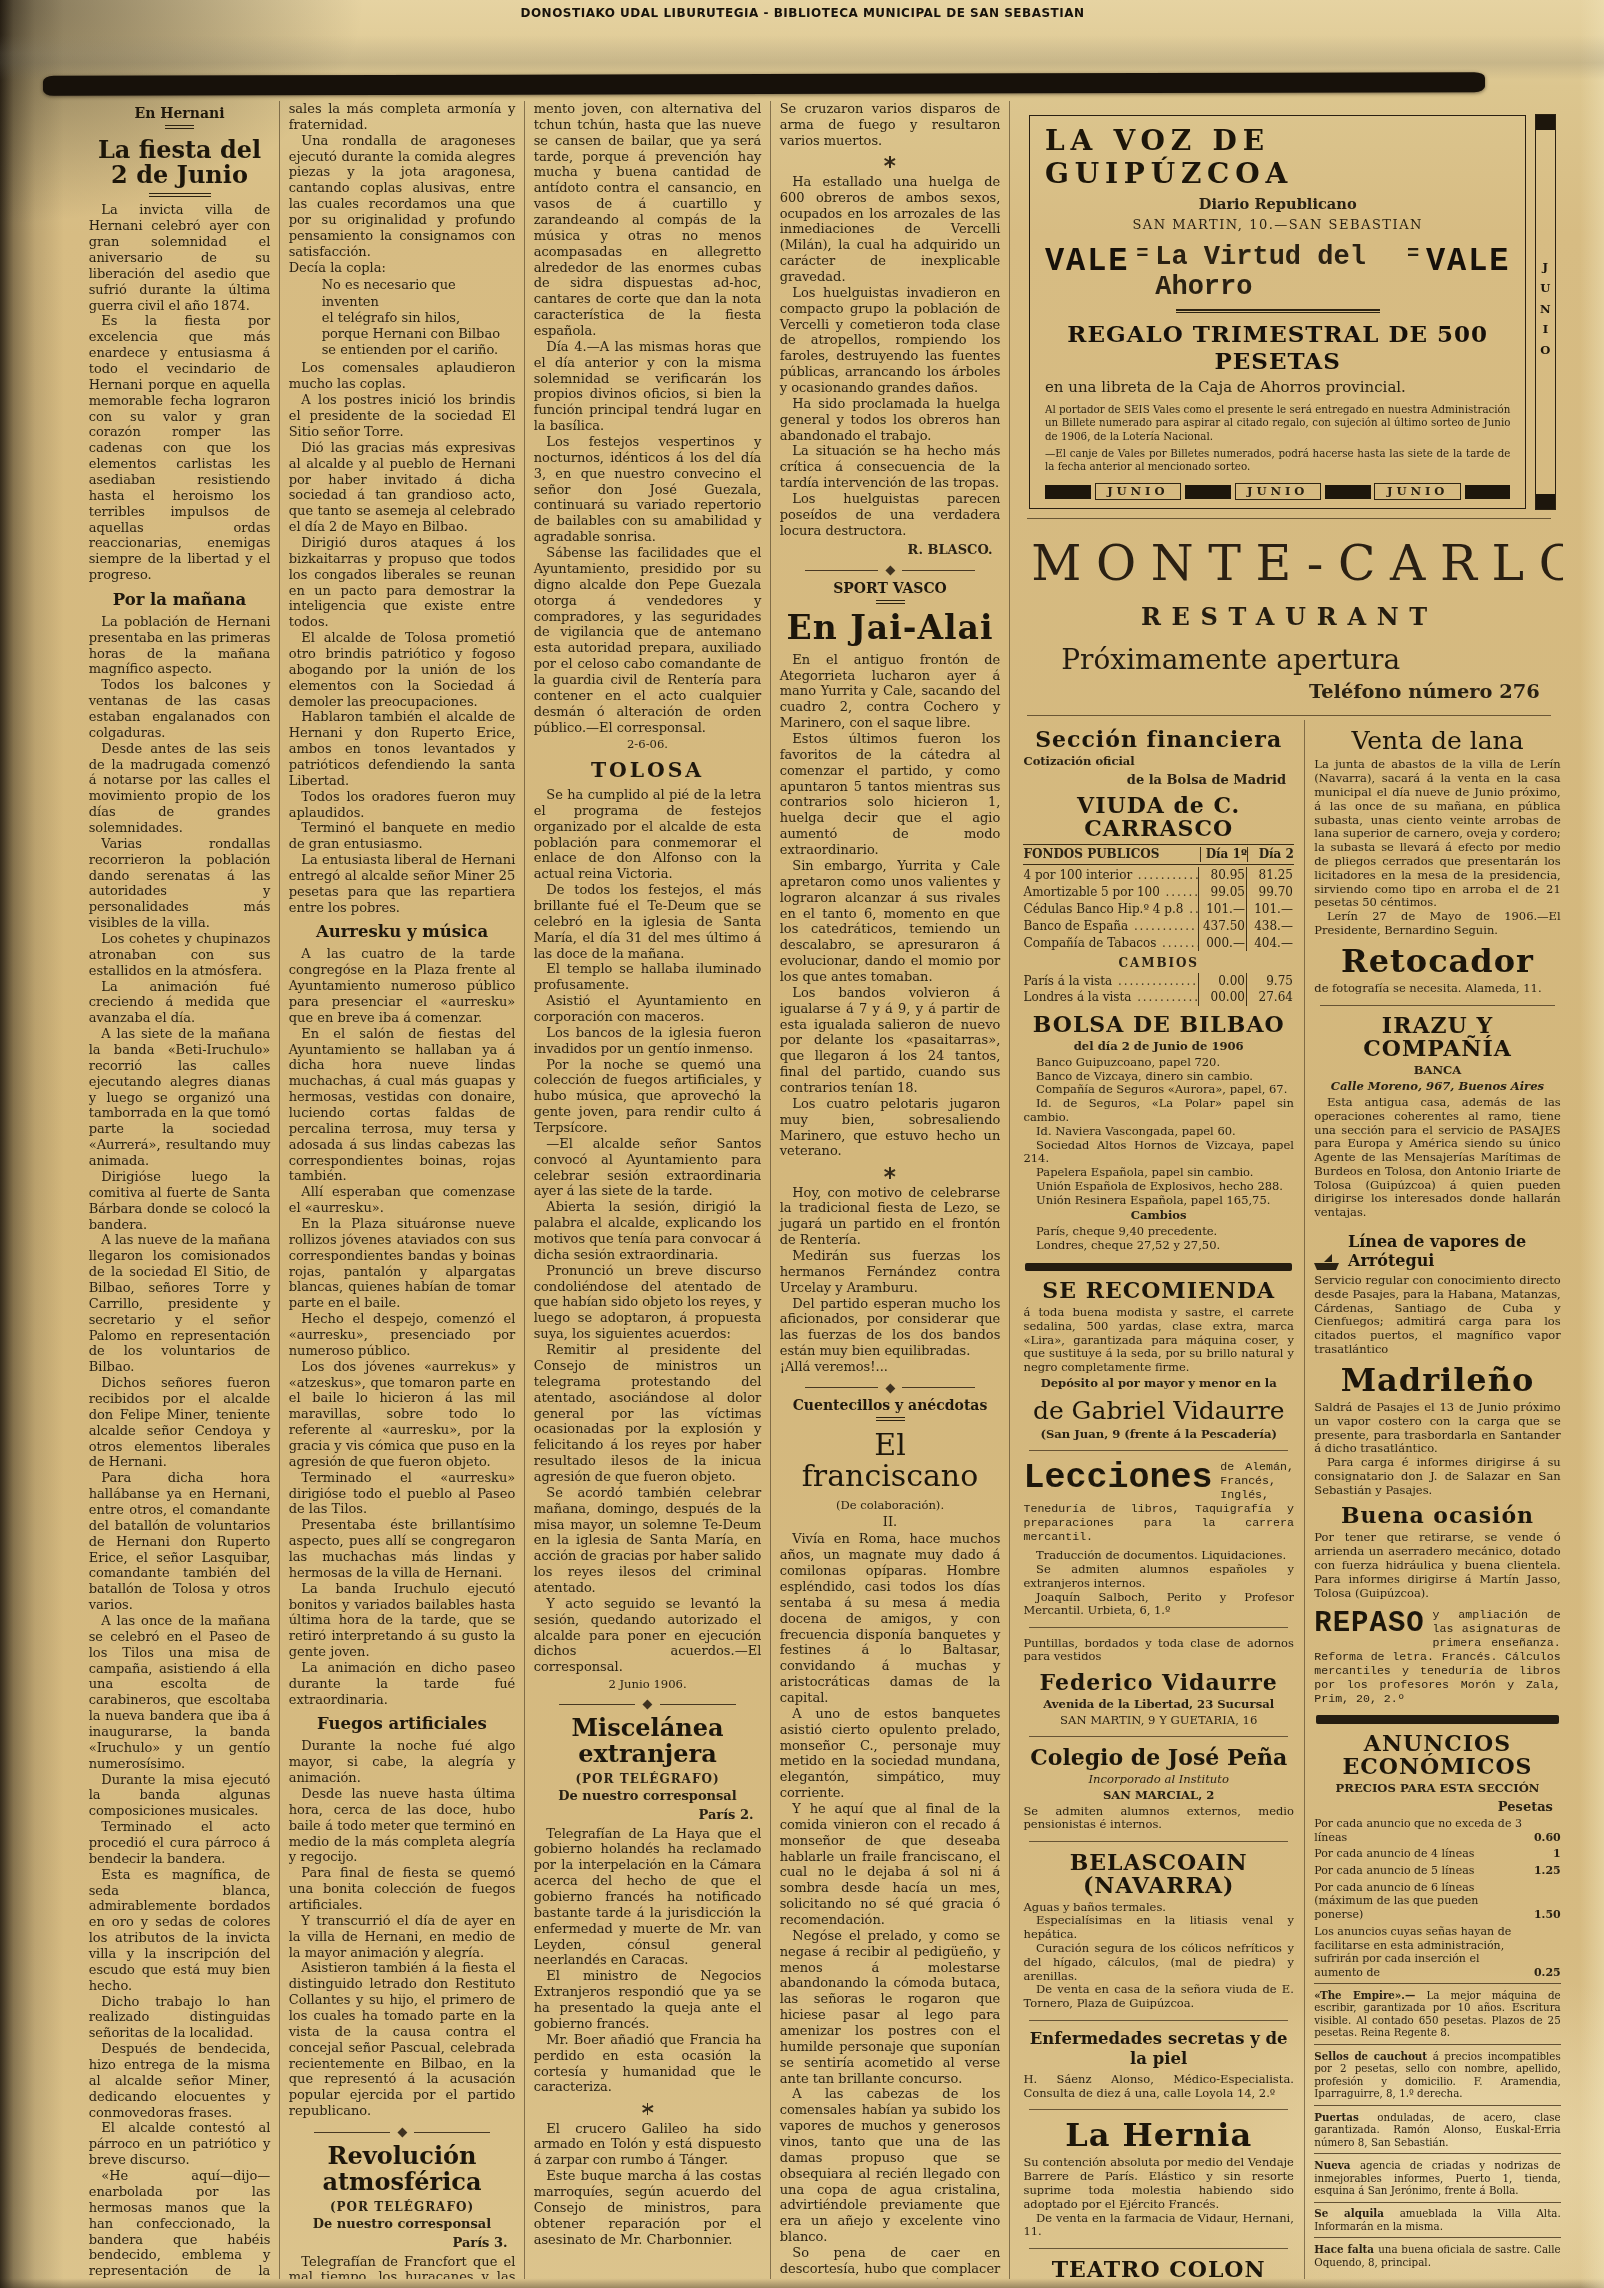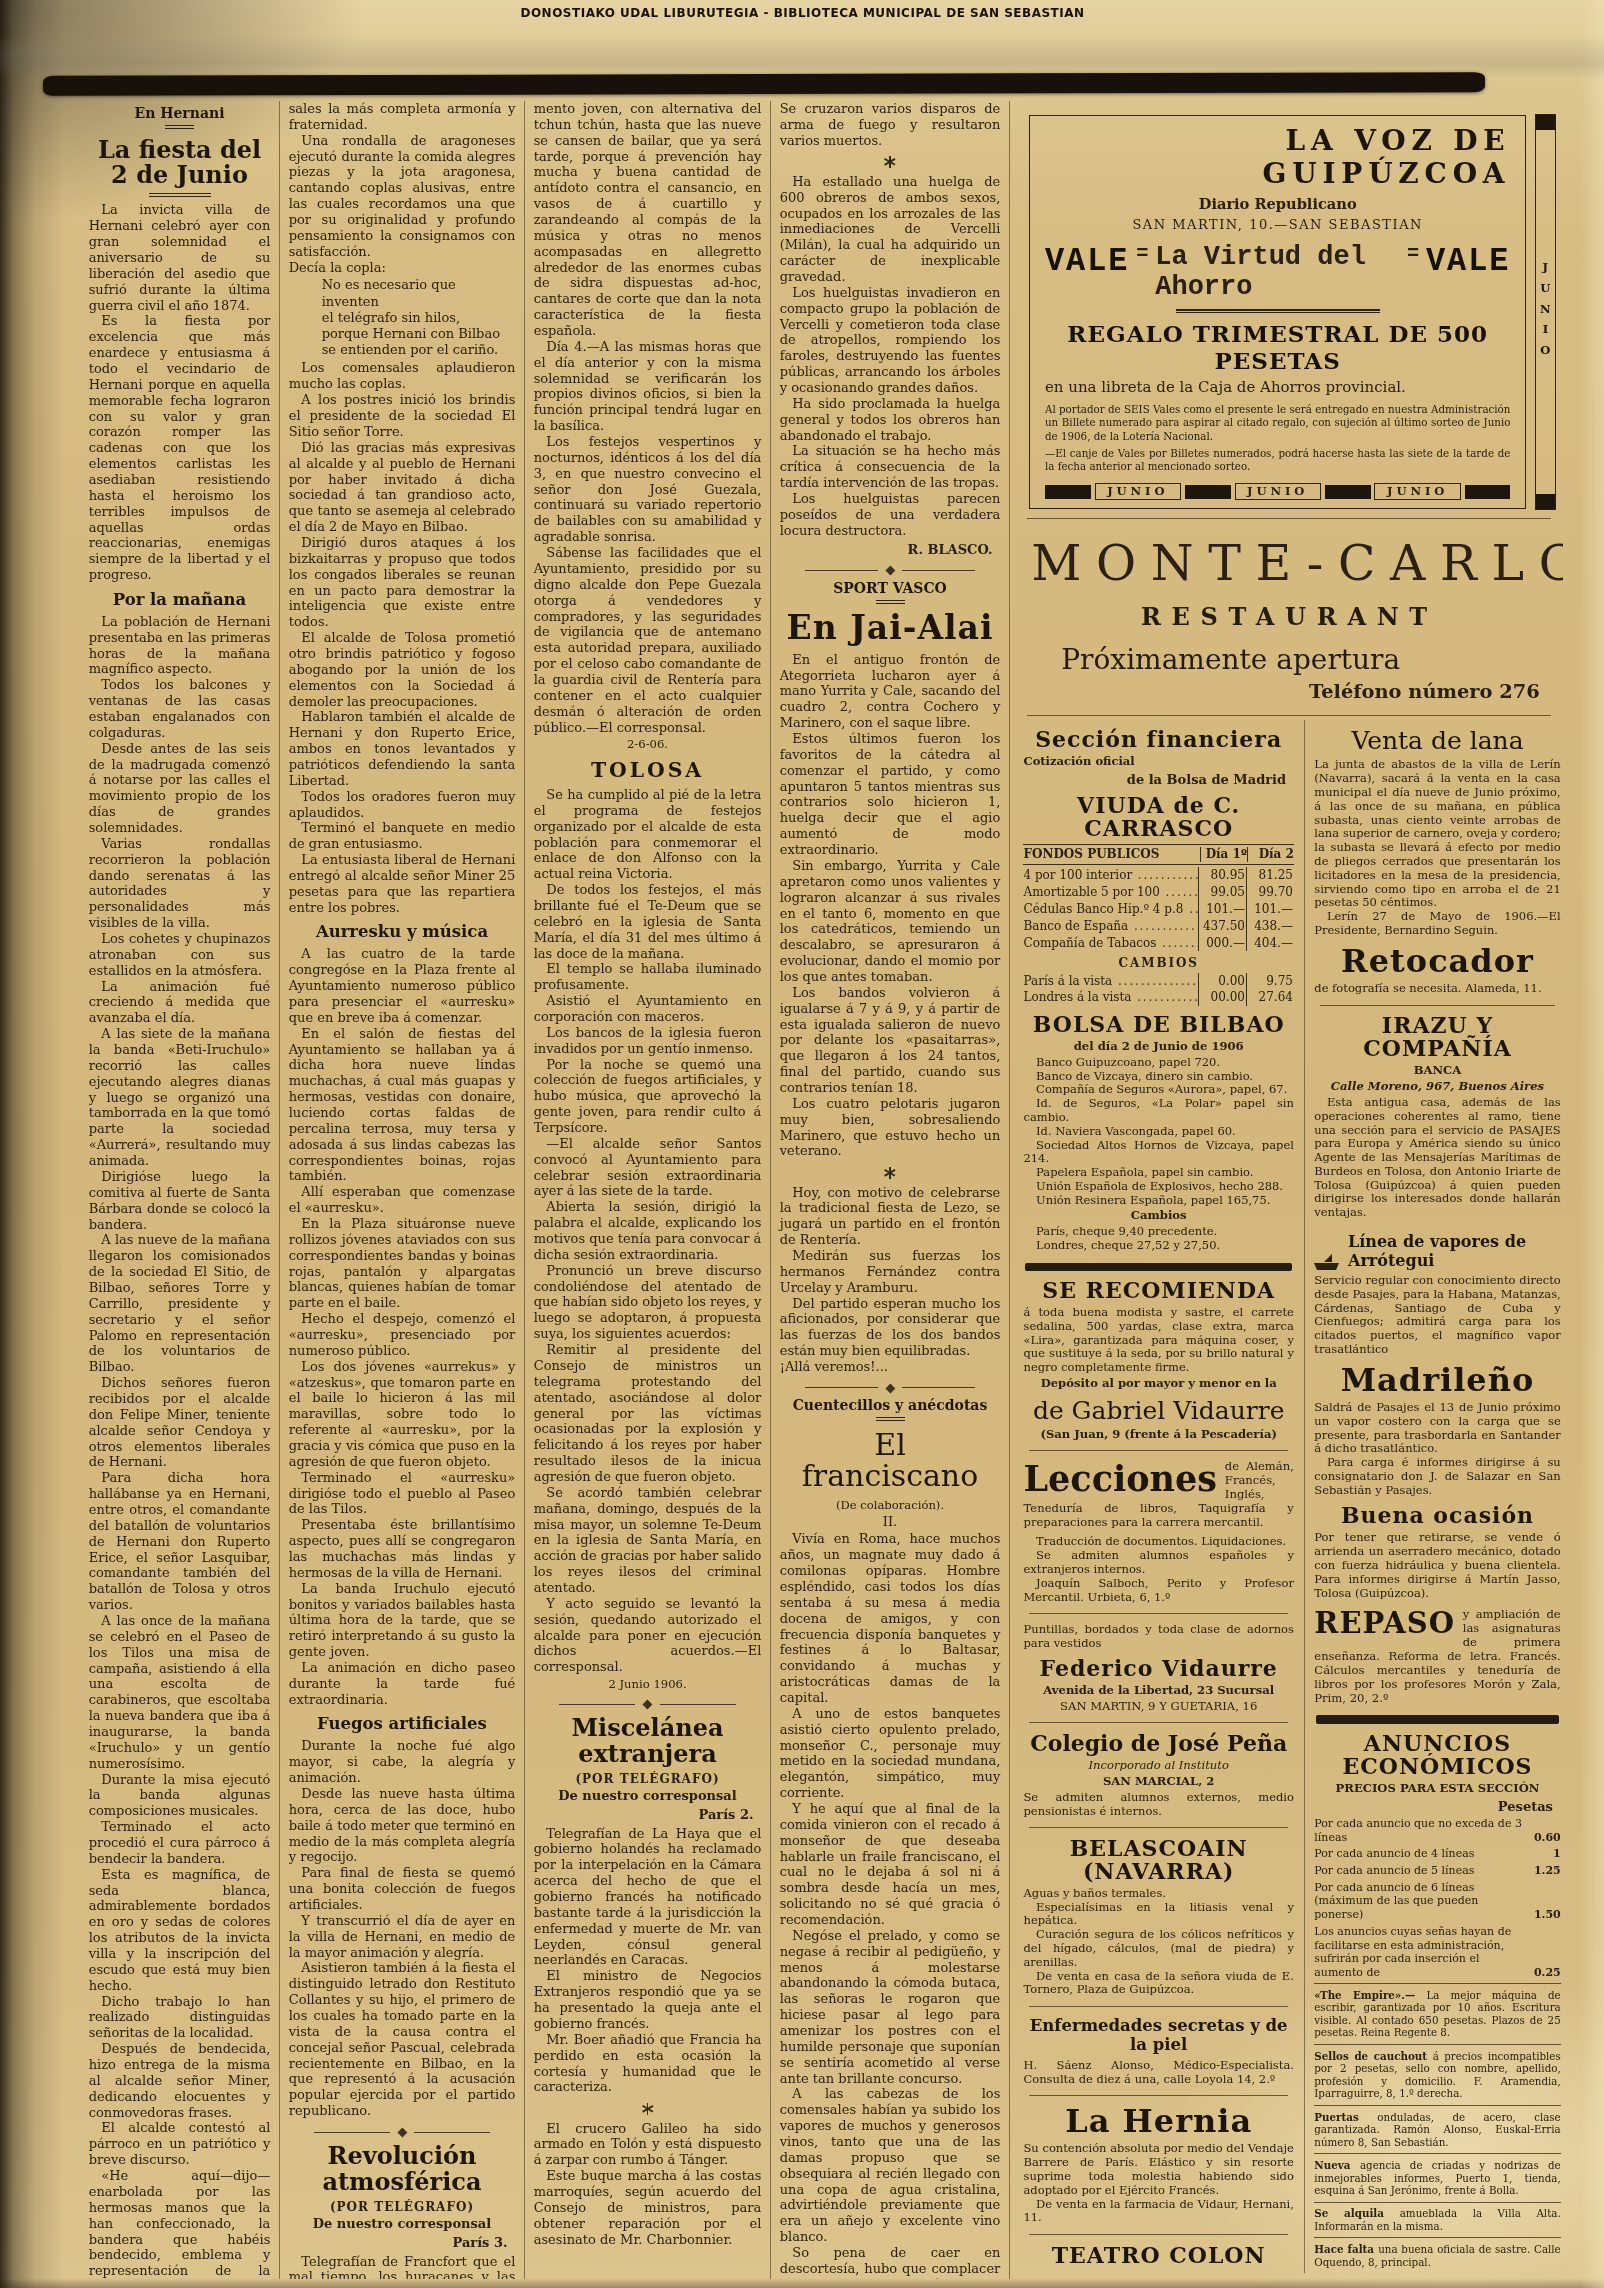--- a/index.html
+++ b/index.html
@@ -57,34 +57,34 @@
   .frow{display:flex;line-height:1.4;}
   .flab{flex:1;white-space:nowrap;overflow:hidden;}
   .flab::after{content:" ..........................................................";letter-spacing:1.9px;opacity:.85;}
   .fval{width:46px;text-align:right;border-left:1px solid #3a2c16;padding-right:1px;white-space:nowrap;}
   .ftsub{text-align:center;font-weight:bold;letter-spacing:1.9px;margin:4.9px 0 1.9px;}
   
   .pricerow{display:flex;font-size:11px;line-height:1.25;margin:2.9px 0;}
   .plab{flex:1}.pval{width:33px;text-align:right;font-weight:bold;align-self:flex-end;}
   .classified{border-top:1px solid rgba(74,58,34,.85);padding:4.9px 0;font-size:10.3px;line-height:1.22;text-align:justify;}
   .adlead{font-weight:bold;}
-  .wrapblock{margin:7.8px 0 5.8px;font-size:11.6px;text-align:justify;}
+  .wrapblock{margin:7.8px 0 5.8px;font-size:11.6px;text-align:justify;font-family:Liberation Mono, monospace;}
   .wrapblock::after{content:"";display:block;clear:both;}
   .bigword{font-size:29px;font-weight:bold;float:left;line-height:.95;margin:1.9px 7.8px 0 0;letter-spacing:1px;color:#1d160a;}
   .bigword.lecc{font-size:35px;letter-spacing:0;}
   .shiphead{display:flex;align-items:flex-end;gap:8.7px;font-weight:bold;font-size:16px;margin:11.6px 0 3.9px;color:#1d160a;}
   .shipicon{width:25px;height:17.5px;position:relative;flex:none;}
   .shipicon::before{content:"";position:absolute;bottom:0;left:0;width:25px;height:0;box-sizing:border-box;
     border-top:7.8px solid #2b2212;border-left:3.9px solid transparent;border-right:3.9px solid transparent;}
   .shipicon::after{content:"";position:absolute;bottom:7.8px;left:9.7px;width:0;height:0;
     border-bottom:8.7px solid #2b2212;border-left:8.7px solid transparent;}
   
   .valebox{border:1.9px solid #2a2012;box-shadow:inset 0 0 0 1px rgba(42,32,18,.0);
     padding:8.7px 14.6px 7.8px;margin:13.6px 37px 9.7px 7.8px;position:relative;}
-  .vb-title{text-align:right;font-size:28px;font-weight:bold;letter-spacing:5.8px;color:#1d160a;}
+  .vb-title{text-align:left;font-size:28px;font-weight:bold;letter-spacing:5.8px;color:#1d160a;}
   .vb-sub{text-align:center;font-size:14.6px;font-weight:bold;margin-top:4.9px;}
   .vb-addr{text-align:center;font-size:13px;letter-spacing:1.5px;margin-top:4.9px;}
   .valerow{display:flex;justify-content:center;align-items:flex-start;gap:6.8px;margin-top:9.7px;font-family:Liberation Mono, monospace;}
   .valeword{font-size:32px;font-weight:bold;letter-spacing:1.9px;transform:scaleY(1.06);color:#17110a;}
   .valemid{font-size:27px;font-weight:bold;}
   .valeeq{font-size:20.4px;font-weight:bold;}
   .shortrule{width:204px;margin:6.8px auto;border-top:2.9px solid #2b2212;height:1.9px;border-bottom:1px solid #2b2212;}
   .vb-prize{text-align:center;font-size:23px;font-weight:bold;letter-spacing:1px;margin:5.8px 0 3.9px;color:#17110a;}
   .vb-prizesub{font-size:15px;margin:1.9px 0 6.8px;}
   .vb-fine{font-size:10.3px;line-height:1.3;text-align:justify;}

